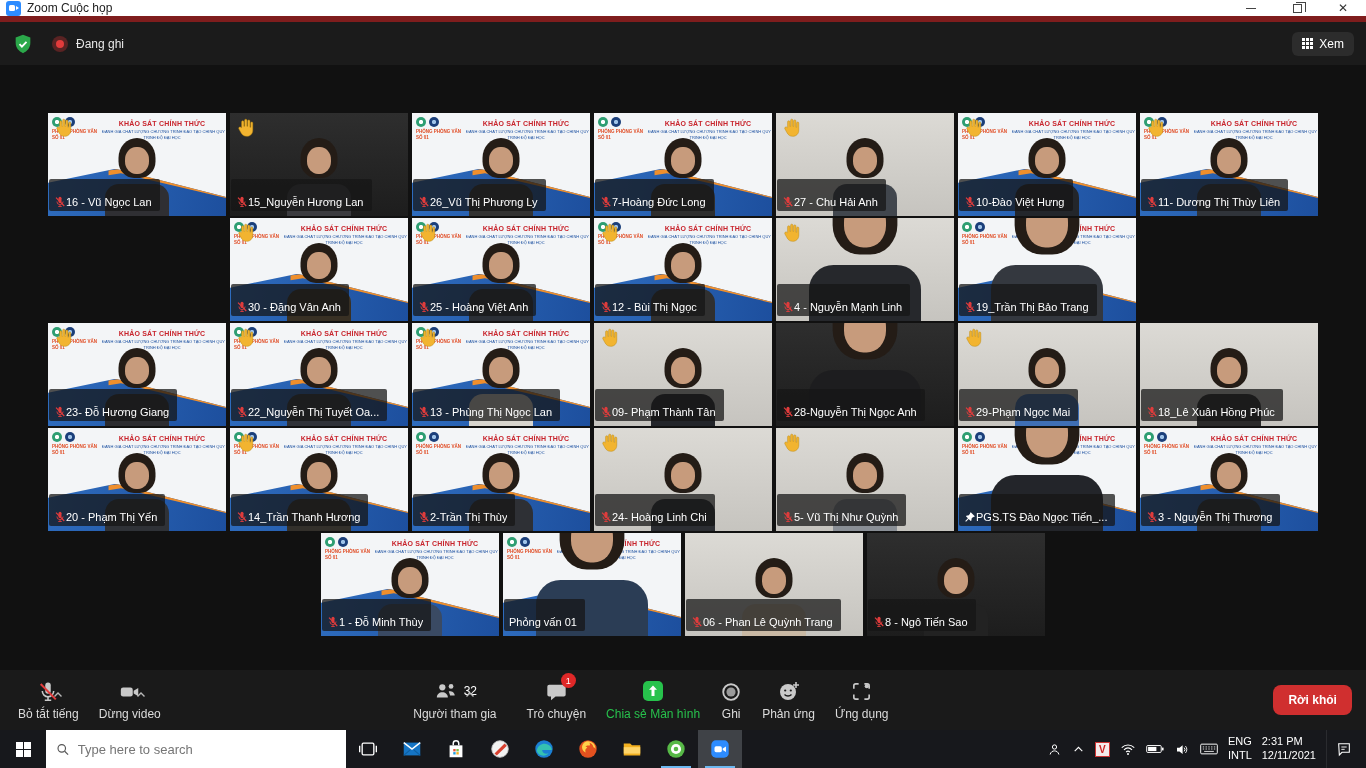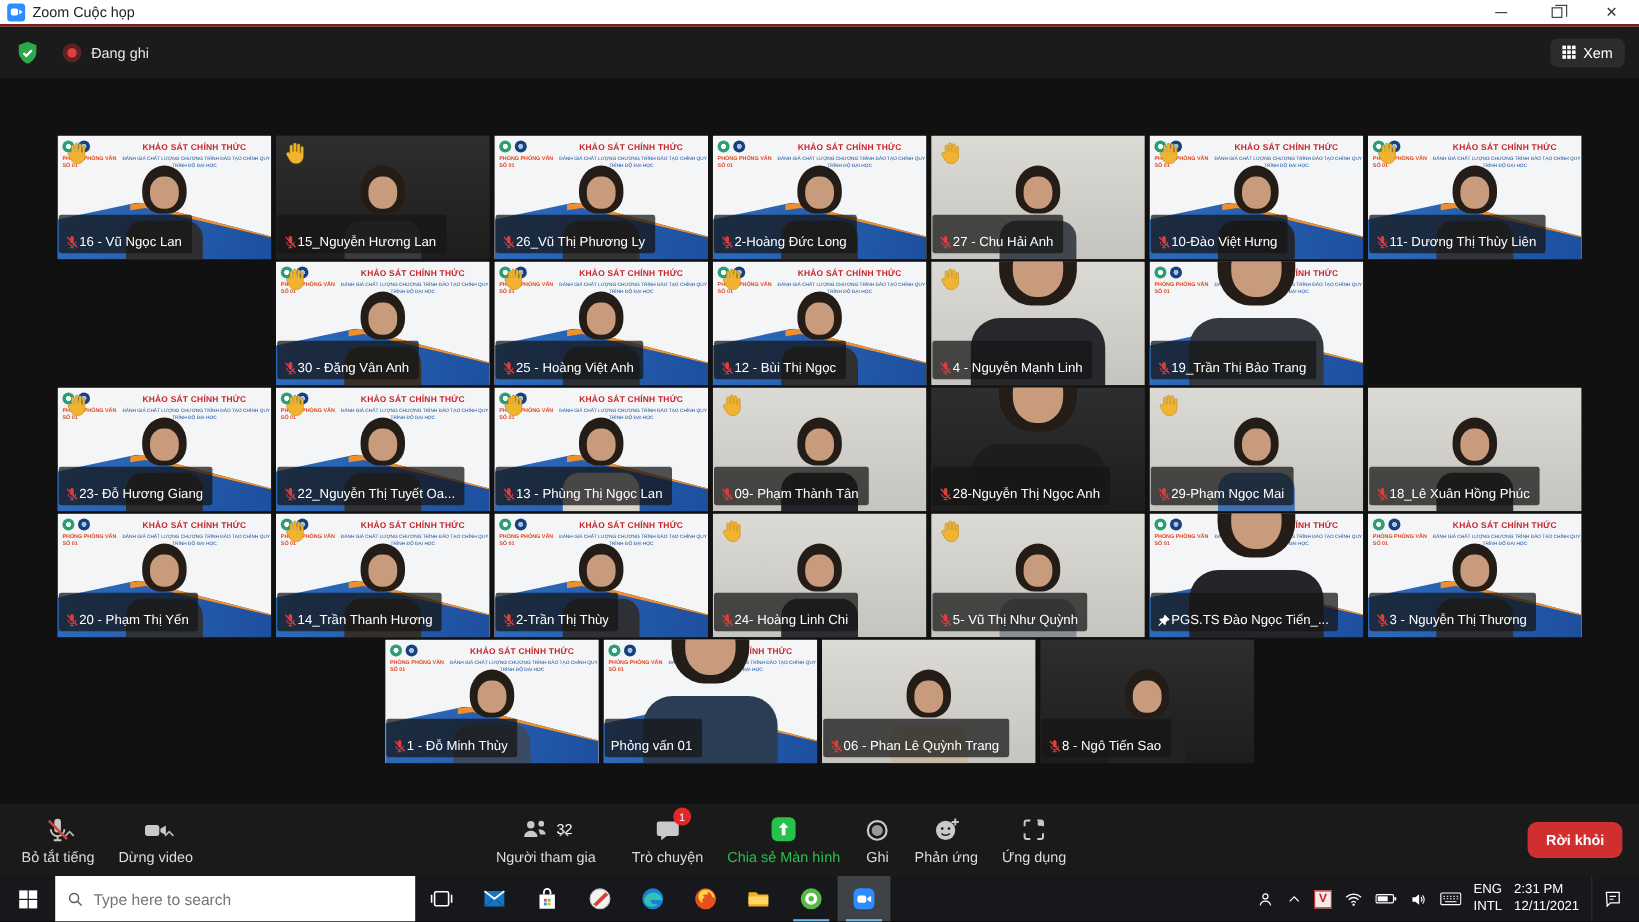--- a/index.html
+++ b/index.html
@@ -2,21 +2,21 @@
 <html><head>
 <meta charset="utf-8">
 <style>
   * { margin:0; padding:0; box-sizing:border-box; }
   html,body { width:1366px; height:768px; overflow:hidden; background:#000;
               font-family:"Liberation Sans", sans-serif; }
   .screen { position:relative; width:1366px; height:768px; background:#111; }
 
   
   .titlebar { position:absolute; top:0; left:0; right:0; height:22px; background:#fff;
-              display:flex; align-items:center; border-bottom:2px solid #7f1d1d; z-index:30; }
+              display:flex; align-items:center; border-bottom:6px solid #7f1d1d; z-index:30; }
   .title-icon { width:15px; height:15px; border-radius:3px; background:#2d8cff; margin:0 6px 0 6px; position:relative; }
   .title-icon::before { content:""; position:absolute; left:3px; top:4.5px; width:6px; height:6px; background:#fff; border-radius:1.5px; }
   .title-icon::after  { content:""; position:absolute; right:2px; top:5px; border-left:3px solid #fff; border-top:2px solid transparent; border-bottom:2px solid transparent; }
   .title-text { font-size:12px; color:#222; }
   .win-controls { margin-left:auto; display:flex; height:100%; }
   .win-btn { width:46px; height:100%; display:flex; align-items:center; justify-content:center; color:#222; }
   .glyph-min { width:10px; height:1px; background:#444; }
   .glyph-restore { width:9px; height:9px; border:1px solid #444; position:relative; background:#fff; }
   .glyph-restore::before { content:""; position:absolute; left:2px; top:-3px; width:9px; height:9px; border:1px solid #444; border-left:none; border-bottom:none; }
   .glyph-close { font-size:12px; line-height:1; color:#333; }
@@ -272,21 +272,21 @@
               <div class="p-head"></div>
               <div class="p-body" style="background:#2e2e2e"></div>
             </div>
             <div class="name-label">
               <svg viewBox="0 0 24 24" width="12" height="12">
                 <path d="M9 4.5a3 3 0 0 1 6 0V11a3 3 0 0 1-6 0z" fill="#e03c3c"></path>
                 <path d="M5.8 11a6.2 6.2 0 0 0 12.4 0" fill="none" stroke="#e03c3c" stroke-width="1.8"></path>
                 <path d="M12 17.2V21M8.5 21h7" stroke="#e03c3c" stroke-width="1.8"></path>
                 <path d="M4 3.2 20.5 20" stroke="#e03c3c" stroke-width="2.4"></path>
               </svg>
-              <span class="nm">2-Hoàng Đức Long</span>
+              <span class="nm">7-Hoàng Đức Long</span>
             </div>
           </div>
           <div class="tile">
             <div class="tile-bg bg-light"></div>
             <div class="person">
               <div class="p-hair"></div>
               <div class="p-head"></div>
               <div class="p-body" style="background:#41464d"></div>
             </div>
             <div class="hand-badge"><svg viewBox="0 0 24 24" width="22" height="22">

